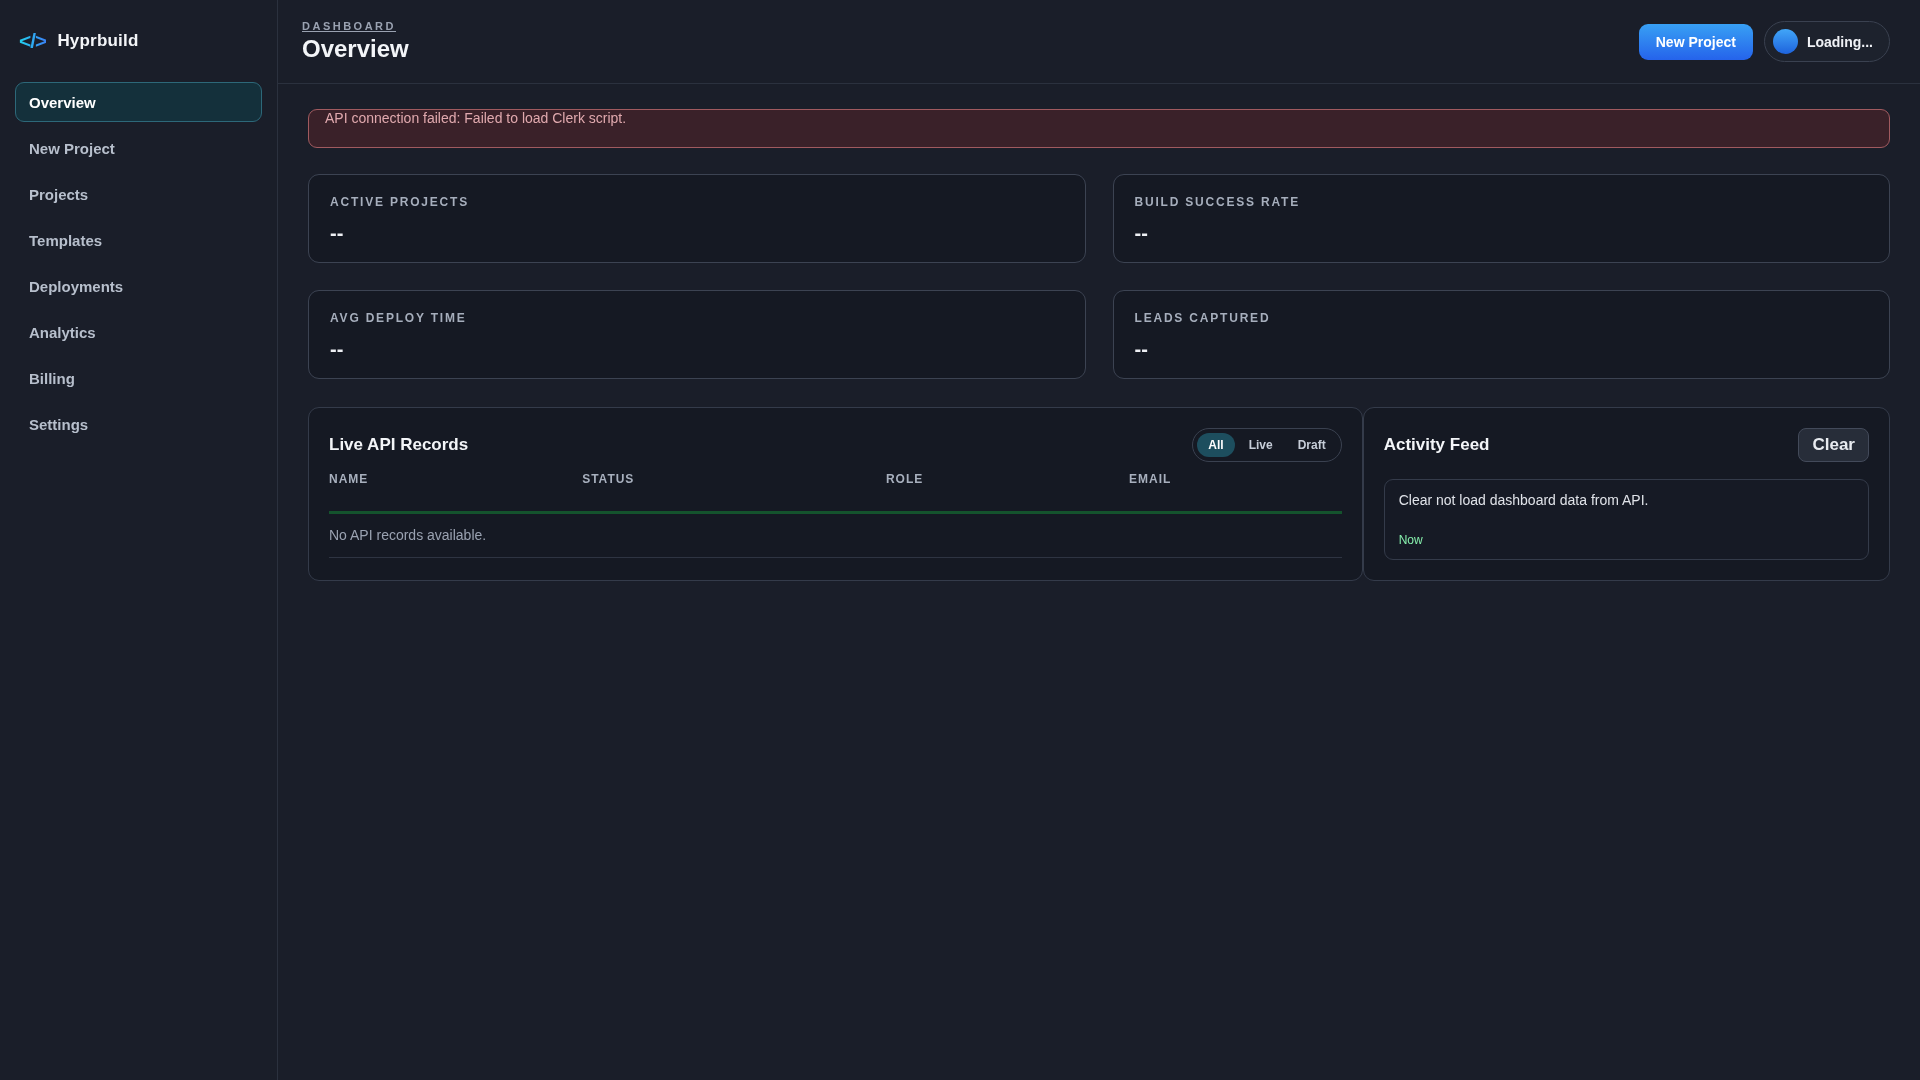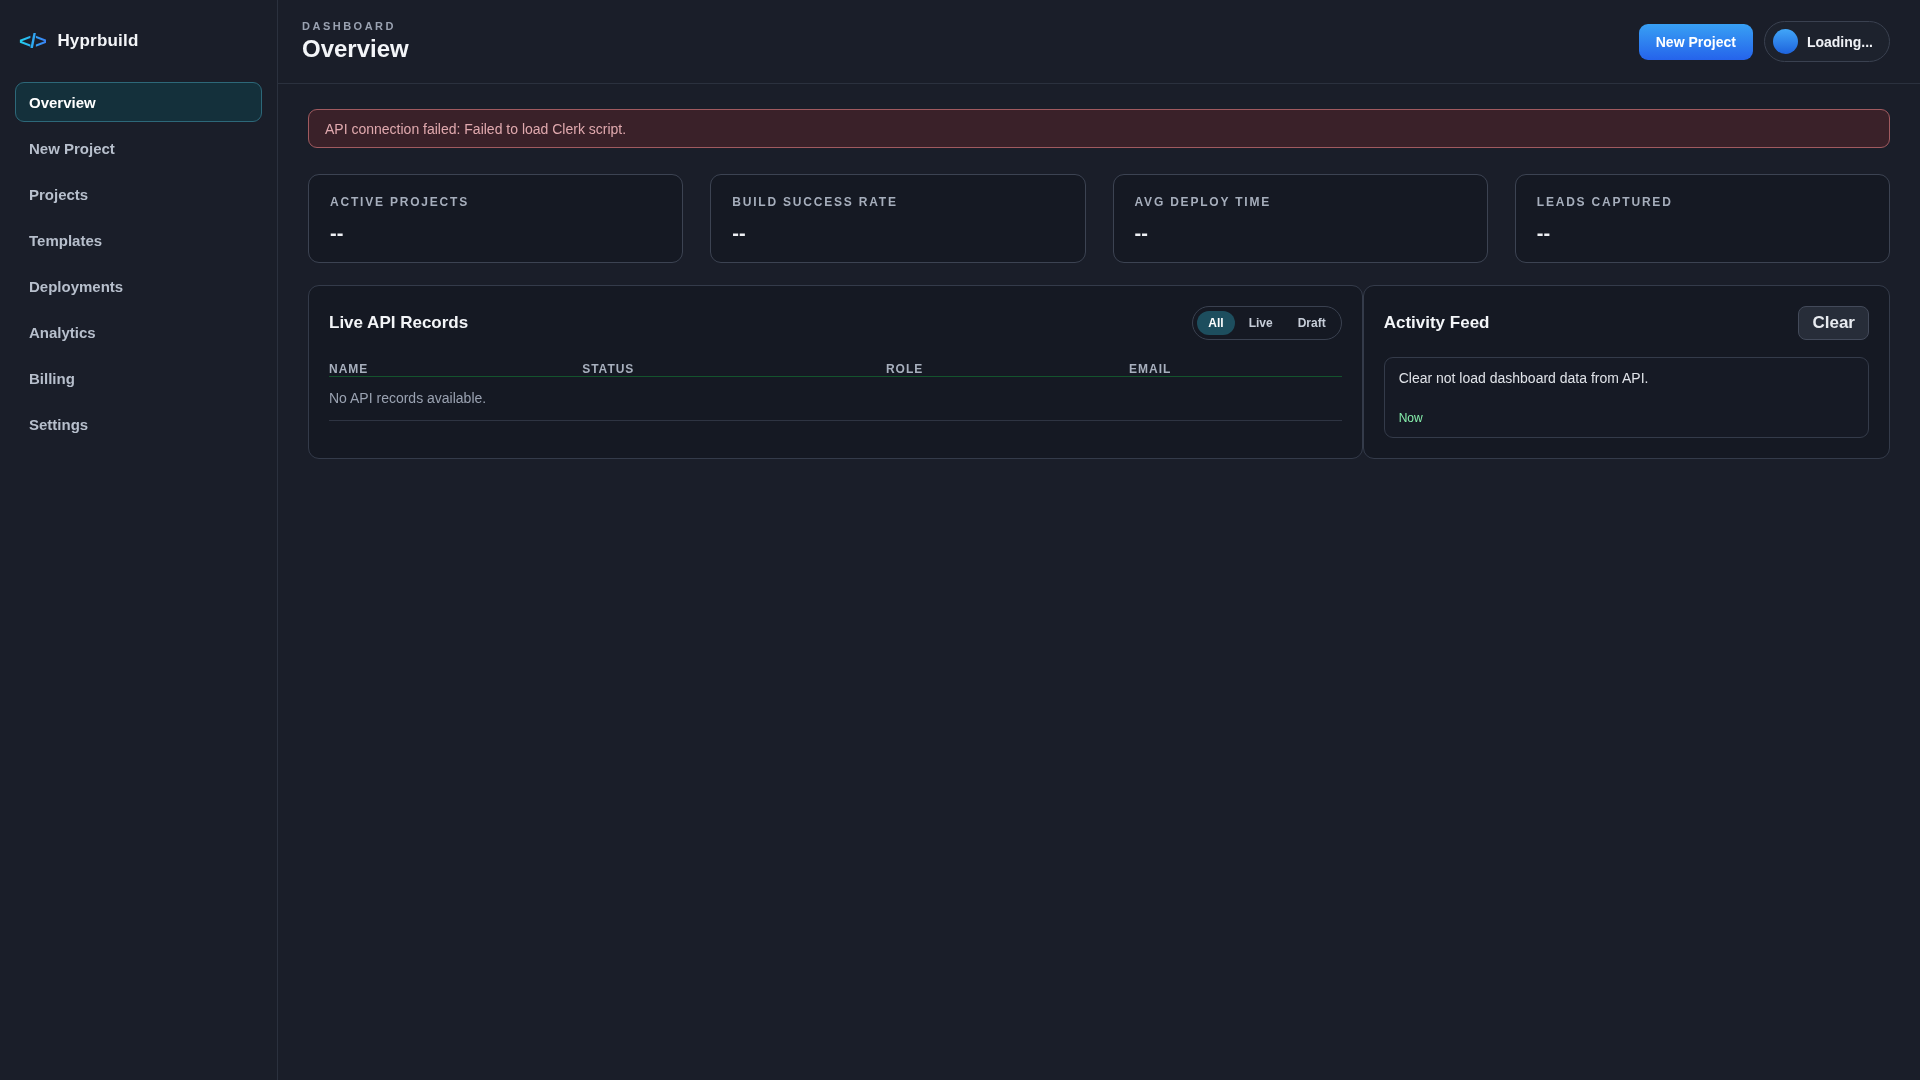--- a/index.html
+++ b/index.html
@@ -47,21 +47,21 @@
   
   .main { flex: 1; display: flex; flex-direction: column; }
   .header {
     height: 84px; min-height: 84px;
     border-bottom: 1px solid #2b313e;
     display: flex; align-items: center; justify-content: space-between;
     padding: 0 30px 0 24px;
   }
   .eyebrow {
     font-size: 11px; font-weight: 700; letter-spacing: 2.5px;
-    color: #9aa2b1; text-transform: uppercase;
+    color: #9aa2b1; text-transform: uppercase; text-decoration: underline;
   }
   .page-title { font-size: 24px; font-weight: 700; color: #f3f5f8; margin-top: 3px; }
   .header-actions { display: flex; align-items: center; gap: 11px; }
   .btn-primary {
     border: none; cursor: pointer;
     background: linear-gradient(180deg, #38a0f4, #2563eb);
     color: #ffffff; font-family: inherit;
     font-size: 14px; font-weight: 700;
     padding: 10px 17px; border-radius: 9px;
   }
@@ -78,28 +78,28 @@
     background: linear-gradient(180deg, #41a6f8, #1e63dd);
   }
   .user-label { font-size: 14px; font-weight: 700; color: #f0f2f6; }
 
   
   .content { padding: 25px 30px; }
   .alert {
     background: #3a2129;
     border: 1px solid #a05a5f;
     border-radius: 9px;
-    height: 39px; display: flex; align-items: center;
+    height: 39px; display: flex; 
     padding: 0 16px;
     font-size: 14px; color: #e0a9ae;
     margin-bottom: 26px;
   }
   .stats-row {
-    display: grid; grid-template-columns: repeat(4, 1fr); gap: 27px;
-    margin-bottom: 22px;
+    display: grid; grid-template-columns: repeat(2, 1fr); gap: 27px;
+    margin-bottom: 28px;
   }
   .stat-card {
     background: #151923;
     border: 1px solid #3c4352;
     border-radius: 11px;
     height: 89px;
     padding: 20px 21px;
   }
   .stat-label {
     font-size: 12px; font-weight: 600; letter-spacing: 1.8px;
@@ -123,22 +123,22 @@
     padding: 4px;
   }
   .filter {
     font-size: 12px; font-weight: 700; color: #c6cdd8;
     padding: 5px 11px; border-radius: 999px; cursor: pointer;
   }
   .filter.active { background: #1d4e5e; color: #ffffff; }
 
   .table-header {
     display: grid; grid-template-columns: 25% 30% 24% 21%;
-    margin-top: 22px; padding-bottom: 0;
-    border-bottom: 1px solid #14532d;
+    margin-top: 10px; padding-bottom: 25px;
+    border-bottom: 3px solid #14532d;
   }
   .th {
     font-size: 12px; font-weight: 700; letter-spacing: 1px;
     color: #a8b0be; text-transform: uppercase;
   }
   .empty-row {
     padding: 13px 0 14px 0;
     border-bottom: 1px solid #2e3442;
     font-size: 14px; color: #9aa2b1;
   }

